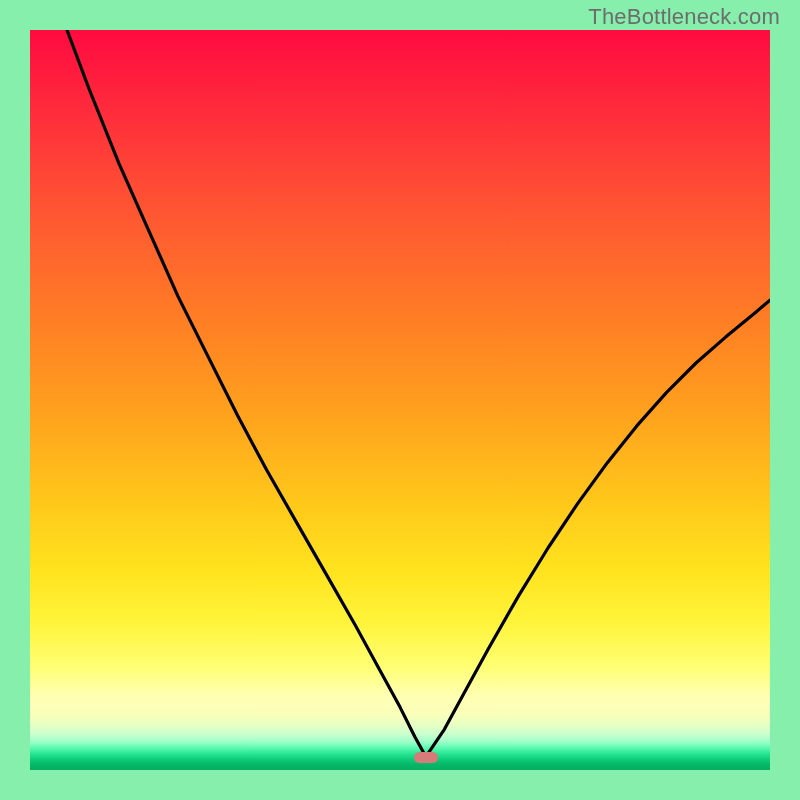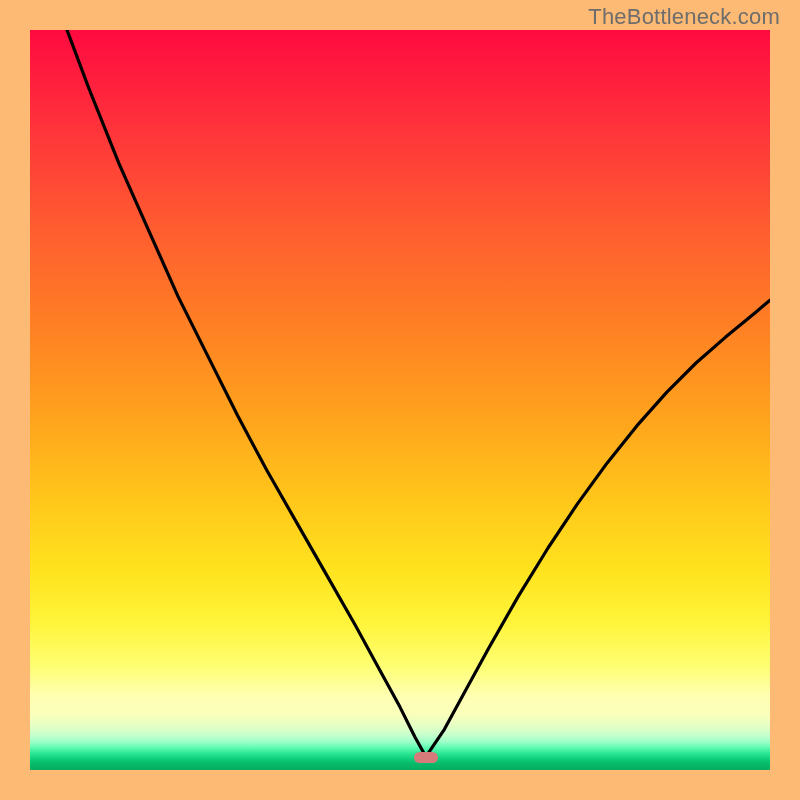--- a/index.html
+++ b/index.html
@@ -10,21 +10,21 @@
     background: #000;
     overflow: hidden;
     font-family: Arial, Helvetica, sans-serif;
   }
   .frame {
     position: absolute;
     top: 0;
     left: 0;
     width: 800px;
     height: 800px;
-    background: #fdba74;
+    background: #86efac;
   }
   .plot {
     position: absolute;
     top: 30px;
     left: 30px;
     width: 740px;
     height: 740px;
     overflow: hidden;
   }
   .gradient {

